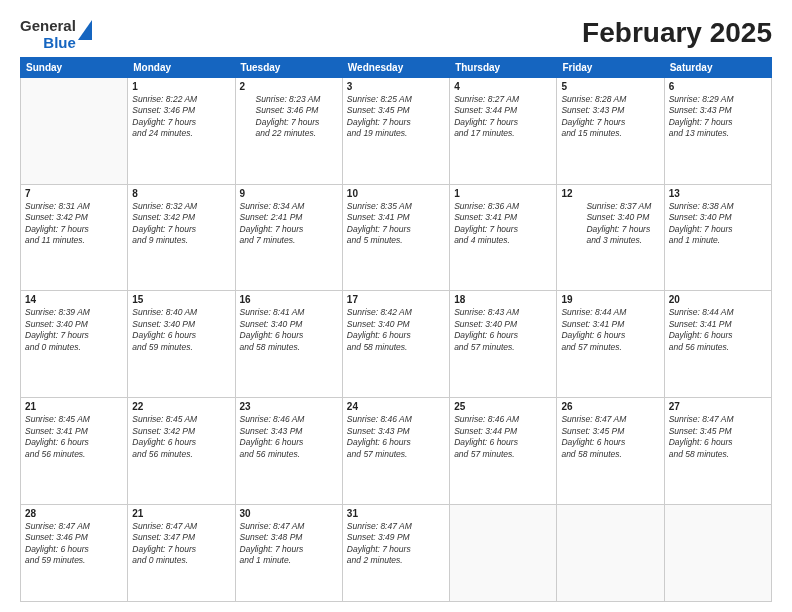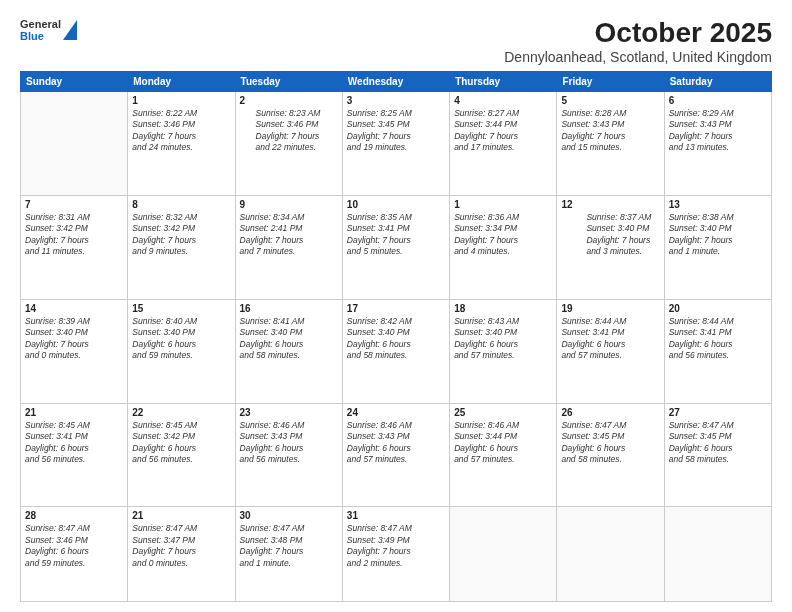--- a/index.html
+++ b/index.html
@@ -24,23 +24,24 @@
       margin-bottom: 6px;
     }
     .logo {
       display: flex;
       align-items: center;
       gap: 0;
     }
     .logo-text {
       display: flex;
       flex-direction: column;
-      font-size: 11px;
+      font-size: 15px;
       font-weight: bold;
       line-height: 1.1;
+      text-align: right;
     }
     .logo-text .general { color: #333; }
     .logo-text .blue { color: #1565c0; }
     .logo-triangle {
       width: 0;
       height: 0;
       border-left: 14px solid transparent;
       border-bottom: 20px solid #1565c0;
       margin-left: 2px;
       margin-top: 2px;
@@ -109,22 +110,21 @@
     <div class="logo">
       <div style="display:flex;align-items:flex-start;">
         <div class="logo-text">
           <span class="general">General</span>
           <span class="blue">Blue</span>
         </div>
         <div class="logo-triangle"></div>
       </div>
     </div>
     <div class="title-block">
-      <h1>October 2025</h1>
-      <h2>Dennyloanhead, Scotland, United Kingdom</h2>
+      <h1>February 2025</h1>
     </div>
   </div>
 
   <table class="calendar">
     <thead>
       <tr>
         <th>Sunday</th>
         <th>Monday</th>
         <th>Tuesday</th>
         <th>Wednesday</th>
@@ -204,21 +204,21 @@
           <td>
             <span class="day-num">10</span>
             <div class="day-info" style="white-space: pre-line;">Sunrise: 8:35 AM
 Sunset: 3:41 PM
 Daylight: 7 hours
 and 5 minutes.</div>
           </td>
           <td>
             <span class="day-num">1</span>
             <div class="day-info" style="white-space: pre-line;">Sunrise: 8:36 AM
-Sunset: 3:34 PM
+Sunset: 3:41 PM
 Daylight: 7 hours
 and 4 minutes.</div>
           </td>
           <td>
             <span class="day-num">12</span>
             <div class="day-info" style="white-space: pre-line; margin-left: 25px;">Sunrise: 8:37 AM
 Sunset: 3:40 PM
 Daylight: 7 hours
 and 3 minutes.</div>
           </td>

